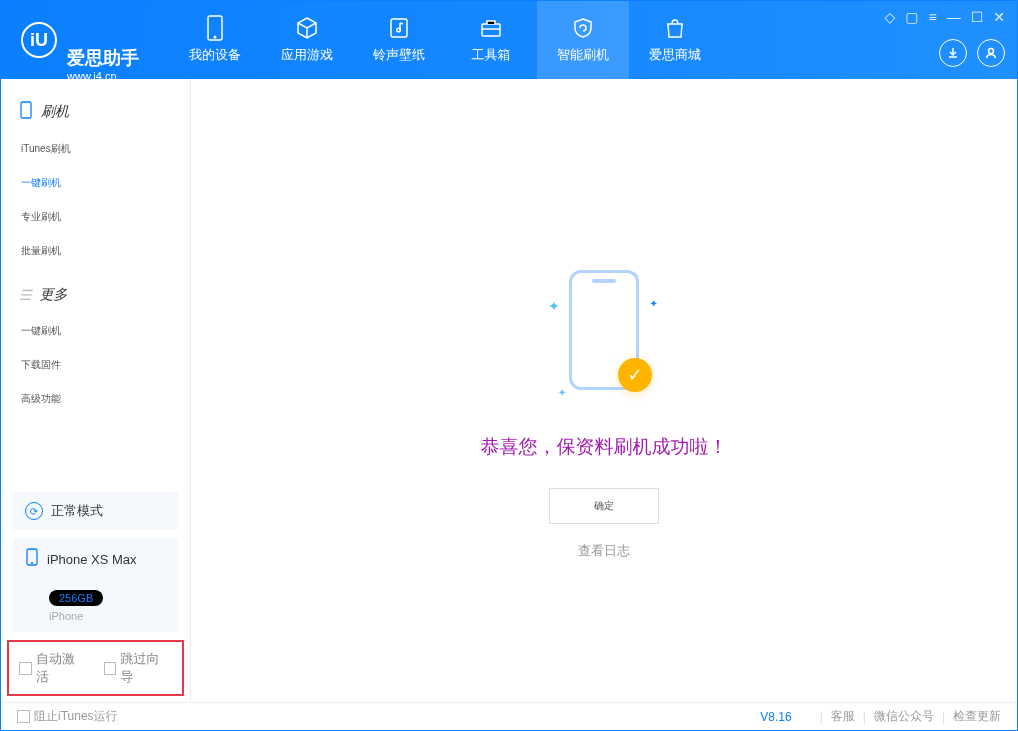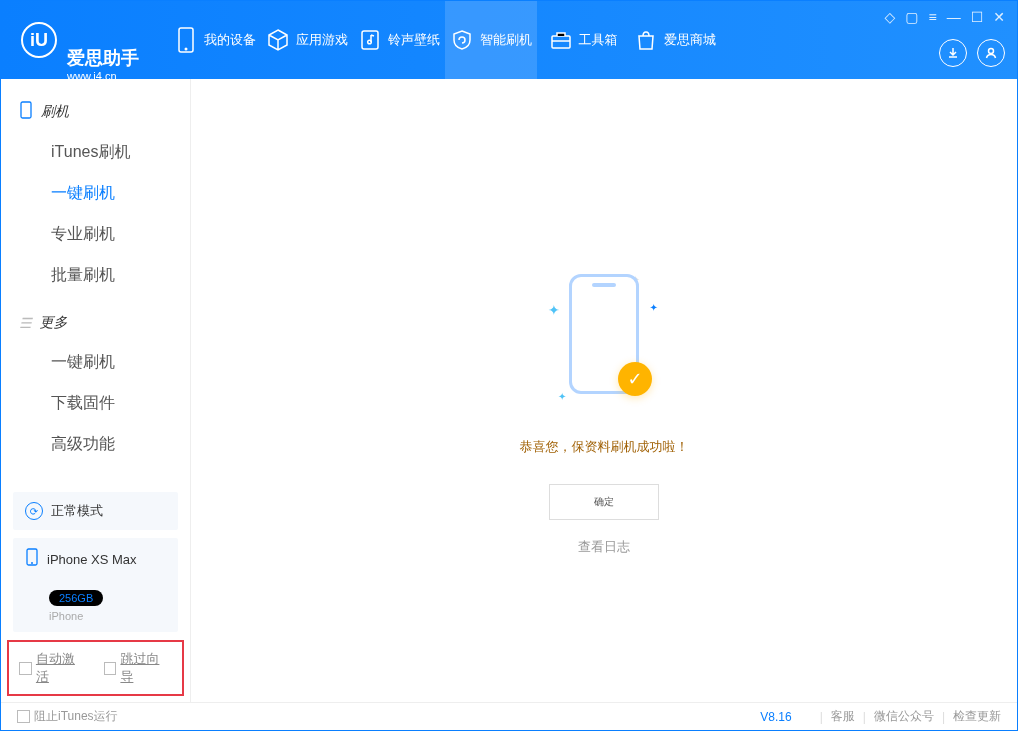--- a/index.html
+++ b/index.html
@@ -6,61 +6,61 @@
 body { background: #fff; width: 1018px; height: 731px; border: 1px solid #0a7fff; position: relative; }
 
 .header { background: linear-gradient(to right, #0a7fff, #2090ff); height: 78px; display: flex; align-items: center; padding: 0 0 0 20px; position: relative; }
 .logo-area { display: flex; align-items: center; gap: 10px; margin-right: 30px; }
 .logo-circle { width: 36px; height: 36px; border-radius: 50%; border: 2px solid #fff; display: flex; align-items: center; justify-content: center; color: #fff; font-weight: bold; font-size: 18px; }
 .logo-text { color: #fff; }
 .logo-text .main { font-size: 18px; font-weight: bold; display: block; }
 .logo-text .sub { font-size: 11px; display: block; }
 
 .nav-tabs { display: flex; height: 100%; }
-.nav-tab { width: 92px; height: 100%; display: flex; flex-direction: row; align-items: center; justify-content: center; color: #fff; cursor: pointer; gap: 6px; font-size: 13px; }
+.nav-tab { width: 92px; height: 100%; display: flex; flex-direction: column; align-items: center; justify-content: center; color: #fff; cursor: pointer; gap: 6px; font-size: 13px; }
 .nav-tab.active { background: rgba(255,255,255,0.15); }
 .nav-icon { width: 24px; height: 24px; display: flex; align-items: center; justify-content: center; }
 
 .header-right { position: absolute; right: 12px; top: 8px; display: flex; gap: 10px; align-items: center; }
 .header-right-icon { color: #fff; opacity: 0.85; cursor: pointer; font-size: 14px; }
 .header-right-btns { position: absolute; right: 12px; bottom: 12px; display: flex; gap: 10px; }
 .circle-btn { width: 28px; height: 28px; border-radius: 50%; border: 1.5px solid #fff; display: flex; align-items: center; justify-content: center; color: #fff; cursor: pointer; }
 
 .body-area { display: flex; height: calc(100% - 78px - 28px); }
 .sidebar { width: 190px; border-right: 1px solid #eee; padding-top: 12px; position: relative; }
 .side-section { margin-bottom: 8px; }
 .side-header { display: flex; align-items: center; gap: 8px; padding: 10px 18px; font-size: 14px; color: #333; font-style: italic; }
-.side-item { padding: 10px 18px 10px 50px; font-size: 16px; color: #555; cursor: pointer; }
+.side-item { padding: 10px 18px 10px 20px; font-size: 10px; color: #555; cursor: pointer; }
 .side-item.active { color: #0a7fff; }
 
 .sidebar-bottom { position: absolute; bottom: 0; left: 0; right: 0; }
 .mode-card { background: #f5f8fc; margin: 8px 12px; padding: 10px 12px; border-radius: 2px; display: flex; align-items: center; gap: 8px; font-size: 13px; color: #333; }
 .mode-icon { width: 18px; height: 18px; border-radius: 50%; border: 1.5px solid #0a7fff; display: flex; align-items: center; justify-content: center; color: #0a7fff; font-size: 10px; }
 .device-card { background: #f5f8fc; margin: 0 12px 8px; padding: 10px 12px; border-radius: 2px; }
 .device-row { display: flex; align-items: center; gap: 8px; }
 .device-name { font-size: 13px; color: #333; font-weight: 500; }
 .badge { display: inline-block; background: #000000; color: #0a7fff; font-size: 11px; padding: 2px 10px; border-radius: 10px; margin-top: 20px; margin-left: 24px; }
 .device-sub { font-size: 11px; color: #aaa; margin-top: 4px; margin-left: 24px; }
 
-.checkbox-row { border: 2px solid #e63946; margin: 6px; padding: 8px 10px; display: flex; gap: 16px; font-size: 13px; color: #888; text-decoration: underline; }
+.checkbox-row { border: 2px solid #e63946; margin: 6px; padding: 8px 10px; display: flex; gap: 16px; font-size: 13px; color: #888; }
 .cb { display: inline-flex; align-items: center; gap: 4px; cursor: pointer; }
 .cb-box { width: 13px; height: 13px; border: 1px solid #bbb; display: inline-block; }
 
 .main { flex: 1; display: flex; flex-direction: column; align-items: center; justify-content: center; position: relative; margin-top: 48px; }
 .phone-illustration { position: relative; width: 120px; height: 140px; margin-bottom: 24px; }
 .phone-frame { width: 70px; height: 120px; border: 3px solid #b3d4ff; border-radius: 12px; margin: 0 auto; position: relative; background: #fff; }
 .phone-frame::before { content: ""; position: absolute; top: 6px; left: 50%; transform: translateX(-50%); width: 24px; height: 4px; background: #b3d4ff; border-radius: 2px; }
 .check-badge { width: 34px; height: 34px; border-radius: 50%; background: #ffb400; position: absolute; bottom: 18px; right: 12px; display: flex; align-items: center; justify-content: center; color: #fff; font-size: 18px; box-shadow: 0 2px 8px rgba(255,180,0,0.3); }
 .sparkle { position: absolute; }
 .sparkle.s1 { top: 28px; left: 4px; color: #4fc3f7; font-size: 14px; }
 .sparkle.s2 { top: 28px; right: 6px; color: #0a7fff; font-size: 10px; }
 .sparkle.s3 { bottom: 12px; left: 14px; color: #4fc3f7; font-size: 10px; }
 .sparkle.s4 { top: 0; right: 24px; color: #ddd; font-size: 10px; }
 
-.success-msg { font-size: 13px; color: #a16207; margin-bottom: 28px; font-weight: 500; }
+.success-msg { font-size: 19px; color: #a21caf; margin-bottom: 28px; font-weight: 500; }
 .ok-btn { padding: 10px 44px; border: 1px solid #ddd; background: #fff; font-size: 10px; color: #555; cursor: pointer; margin-bottom: 18px; }
 .log-link { font-size: 13px; color: #999; cursor: pointer; }
 
 .footer { height: 28px; border-top: 1px solid #eee; display: flex; align-items: center; padding: 0 16px; font-size: 12px; color: #999; }
 .footer-left { display: flex; align-items: center; gap: 6px; }
 .footer-right { margin-left: auto; display: flex; align-items: center; gap: 8px; }
 .footer-sep { color: #ddd; }
 .footer-link { cursor: pointer; }
 .footer-version { color: #0a7fff; margin-right: 20px; }
 </style>
@@ -96,37 +96,37 @@
     <div class="nav-tab">
       <span class="nav-icon">
           <svg width="24" height="24" viewBox="0 0 24 24">
             <rect x="4" y="3" width="16" height="18" rx="2" fill="none" stroke="#fff" stroke-width="1.5"></rect>
             <path d="M13 7 L13 14 M13 7 L16 8" stroke="#fff" stroke-width="1.5" fill="none"></path>
             <circle cx="11.5" cy="14" r="1.8" fill="none" stroke="#fff" stroke-width="1.5"></circle>
           </svg>
         </span>
       <span>铃声壁纸</span>
     </div>
+    <div class="nav-tab">
+      <span class="nav-icon">
+          <svg width="24" height="24" viewBox="0 0 24 24">
+            <rect x="3" y="8" width="18" height="12" rx="1" fill="none" stroke="#fff" stroke-width="1.5"></rect>
+            <path d="M8 8 L8 5 L16 5 L16 8 M3 13 L21 13" stroke="#fff" stroke-width="1.5"></path>
+          </svg>
+        </span>
+      <span>工具箱</span>
+    </div>
     <div class="nav-tab active">
       <span class="nav-icon">
           <svg width="24" height="24" viewBox="0 0 24 24">
             <path d="M12 3 L20 6 L20 12 C20 17 16 20 12 21 C8 20 4 17 4 12 L4 6 Z" fill="none" stroke="#fff" stroke-width="1.5"></path>
             <path d="M9 12 A3 3 0 1 1 12 15" fill="none" stroke="#fff" stroke-width="1.5"></path>
           </svg>
         </span>
       <span>智能刷机</span>
-    </div>
-    <div class="nav-tab">
-      <span class="nav-icon">
-          <svg width="24" height="24" viewBox="0 0 24 24">
-            <rect x="3" y="8" width="18" height="12" rx="1" fill="none" stroke="#fff" stroke-width="1.5"></rect>
-            <path d="M8 8 L8 5 L16 5 L16 8 M3 13 L21 13" stroke="#fff" stroke-width="1.5"></path>
-          </svg>
-        </span>
-      <span>工具箱</span>
     </div>
     <div class="nav-tab">
       <span class="nav-icon">
           <svg width="24" height="24" viewBox="0 0 24 24">
             <path d="M5 8 L19 8 L18 21 L6 21 Z M9 8 C9 5 10 4 12 4 C14 4 15 5 15 8" fill="none" stroke="#fff" stroke-width="1.5"></path>
           </svg>
         </span>
       <span>爱思商城</span>
     </div>
   </div>

